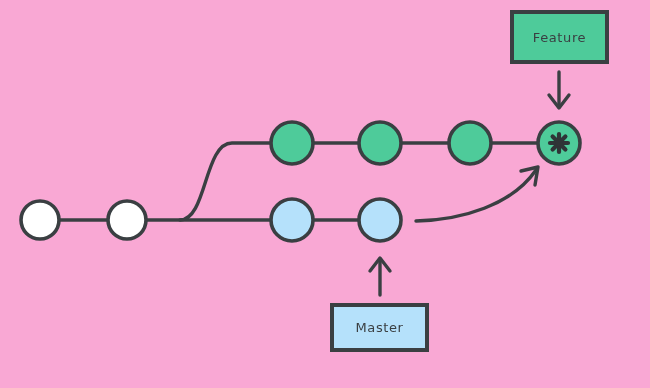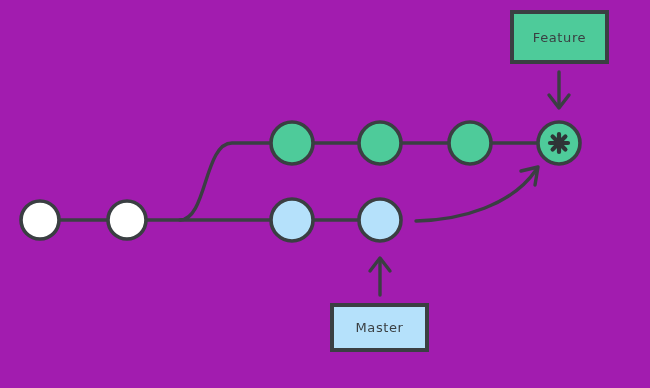--- a/index.html
+++ b/index.html
@@ -11,21 +11,21 @@
     width: 650px;
     height: 388px;
     background: #f4f4f4;
     font-family: "DejaVu Sans", sans-serif;
     overflow: hidden;
   }
   #diagram-root {
     position: relative;
     width: 650px;
     height: 388px;
-    background: #a21caf;
+    background: #f9a8d4;
   }
   #diagram-svg {
     position: absolute;
     top: 0;
     left: 0;
     width: 650px;
     height: 388px;
     display: block;
   }
   .label-text {

